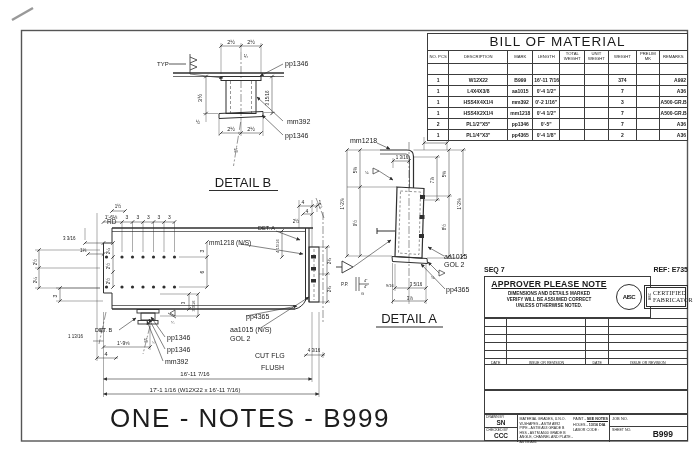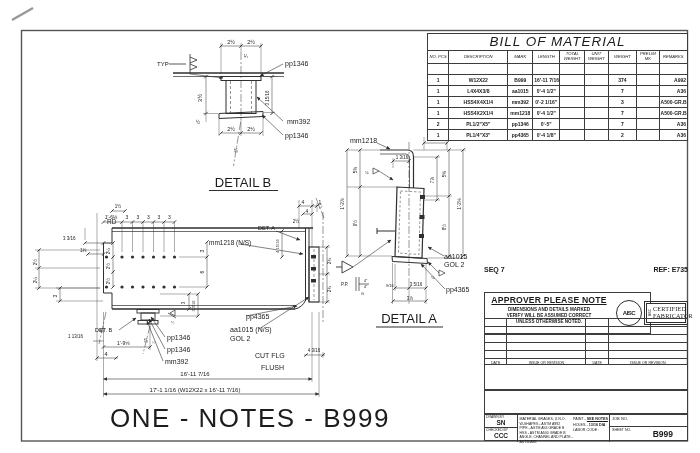--- a/index.html
+++ b/index.html
@@ -4,21 +4,21 @@
 <style>
   html,body{margin:0;padding:0;}
   body{width:700px;height:453px;position:relative;background:#fff;
        font-family:"Liberation Sans",sans-serif;color:#1a1a1a;overflow:hidden;}
   .abs{position:absolute;}
   svg text{font-family:"Liberation Sans",sans-serif;fill:#1a1a1a;stroke:none;}
   
   .bom{border-collapse:collapse;table-layout:fixed;width:261px;background:#fff;}
   .bom th,.bom td{border:1px solid #3c3c3c;overflow:hidden;padding:0 1px;}
   .bom .ttl{font-size:13.5px;font-weight:400;letter-spacing:1px;height:16px;text-align:center;}
-  .bom thead th{font-size:4.2px;font-weight:400;white-space:normal;line-height:1.1;height:12px;text-align:center;font-style:italic;}
+  .bom thead th{font-size:4.2px;font-weight:400;white-space:normal;line-height:1.1;height:12px;text-align:center;}
   .bom tbody td{font-size:5px;font-weight:700;height:10px;text-align:center;white-space:nowrap;}
   .bom tbody td:last-child{text-align:right;}
   
   .blk{position:absolute;border:1.2px solid #3c3c3c;background:#fff;box-sizing:border-box;}
   .seqref{font-size:7px;font-weight:700;}
   .apptitle{font-size:8.6px;font-weight:700;text-decoration:underline;text-align:center;letter-spacing:0.2px;}
   .appnote{font-size:4.6px;font-weight:700;text-align:center;line-height:1.35;}
   .rev{border-collapse:collapse;table-layout:fixed;width:204px;}
   .rev td{border:0.9px solid #3c3c3c;height:7px;font-size:3.6px;text-align:center;padding:0;}
   .tb-label{font-size:3.4px;}
@@ -340,21 +340,21 @@
           <td></td>
           <td>A36</td>
         </tr>
       </tbody>
   </table>
 </div>
 
 <div class="abs seqref" style="left:484px;top:266px;">SEQ 7</div>
 <div class="abs seqref" style="left:600px;top:266px;width:88px;text-align:right;">REF: E735</div>
 
-<div class="blk" style="left:484px;top:276px;width:167px;height:42px;margin-top:16px;">
+<div class="blk" style="left:484px;top:276px;width:167px;height:42px;">
   <div class="abs" style="left:2px;top:2px;width:124px;">
     <div class="apptitle">APPROVER PLEASE NOTE</div>
     <div class="appnote" style="margin-top:2px;">DIMENSIONS AND DETAILS MARKED</div>
     <div class="appnote">VERIFY WILL BE ASSUMED CORRECT</div>
     <div class="appnote">UNLESS OTHERWISE  NOTED.</div>
   </div>
   <div class="stamp-circle" style="left:131px;top:7px;">
     <span>AISC</span>
   </div>
   <div class="stamp-box" style="left:161px;top:10px;width:38px;height:18px;">

